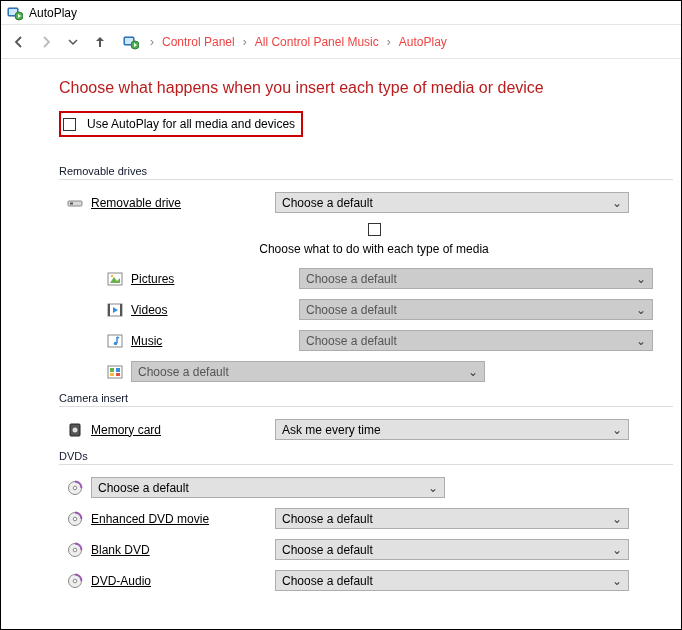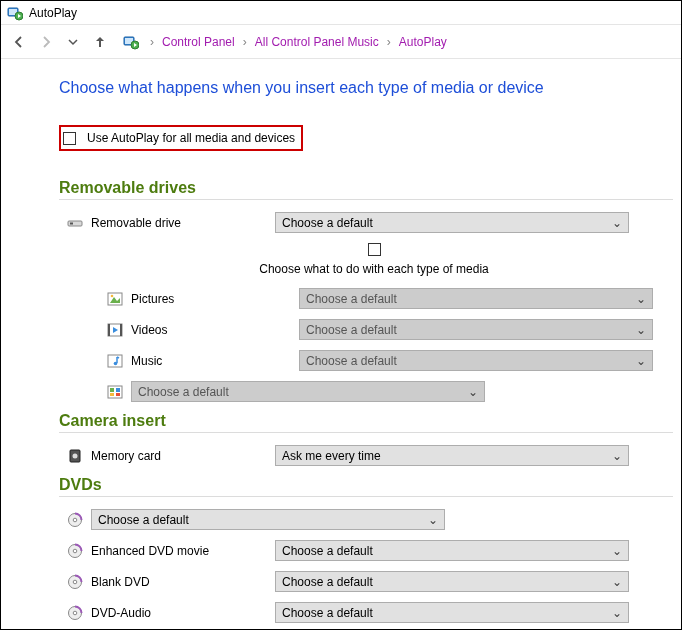--- a/index.html
+++ b/index.html
@@ -26,40 +26,40 @@
     border-bottom: 1px solid #e5e5e5;
   }
   .navbtn {
     width:24px; height:24px; display:flex; align-items:center; justify-content:center;
     color:#555;
   }
   .navbtn.disabled { color:#bbb; }
   .addr-icon { width:16px; height:16px; margin: 0 4px 0 8px; }
   .breadcrumb { display:flex; align-items:center; gap:2px; font-size:12px; }
   .breadcrumb .sep { color:#888; padding: 0 4px; }
-  .breadcrumb .crumb { color:#a21caf; padding: 2px 2px; text-align: right; }
+  .breadcrumb .crumb { color:#ef4444; padding: 2px 2px; text-align: right; }
   .content { padding: 20px 8px 10px 58px; }
-  .heading { color:#1d4ed8; font-size:16px; margin-bottom:28px; }
+  .heading { color:#b91c1c; font-size:16px; margin-bottom:14px; }
   .highlight-box {
     border:2px solid #c00; padding:4px 6px 4px 2px;
     display:inline-flex; align-items:center; gap:11px;
     margin-bottom:18px;
   }
   .checkbox {
     width:13px; height:13px; border:1px solid #333; background:#fff;
     display:inline-block; flex-shrink:0;
   }
-  .section-title { font-size:16px; color:#4d7c0f; margin:10px 0 2px 0;font-weight:bold; }
+  .section-title { font-size:11px; color:#0f172a; margin:10px 0 2px 0; }
   .section-divider { border:0; border-top:1px solid #dcdcdc; margin:2px 0 12px 0; }
   .row {
     display:flex; align-items:center; margin-bottom:10px;
   }
   .row .lead { width:32px; display:flex; justify-content:flex-end; padding-right:8px; }
   .row .icon { width:16px; height:16px; }
-  .row .label { flex:0 0 184px; }
+  .row .label { flex:0 0 184px;text-decoration:underline; }
   .row .label.sub { flex:0 0 168px; }
   .row.indent .lead { width:72px; }
   .dropdown {
     flex:1; max-width:354px;
     height:21px;
     border:1px solid #adadad;
     background:#e1e1e1;
     display:flex; align-items:center; justify-content:space-between;
     padding: 0 6px;
     font-size:12px;

